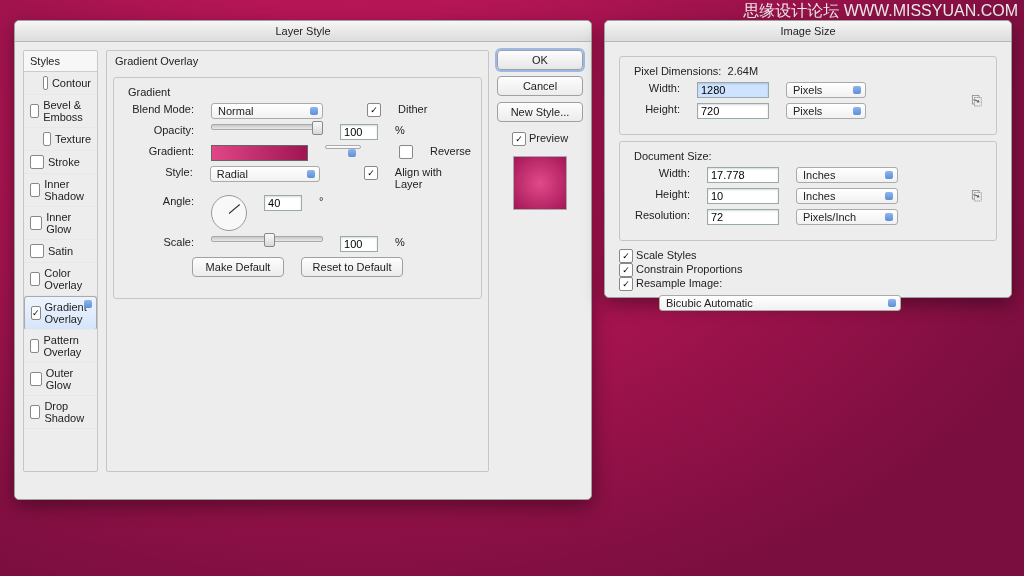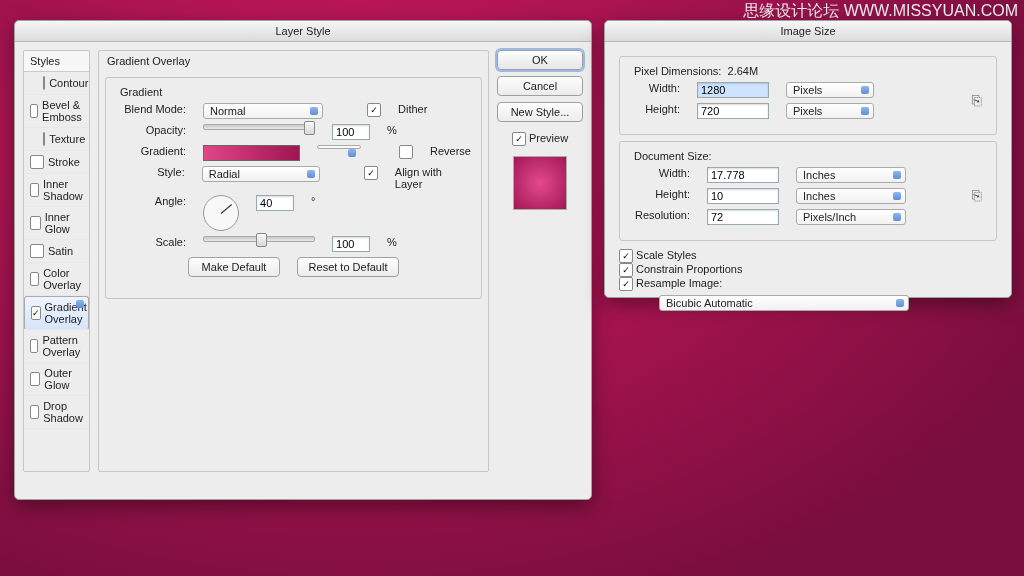--- a/index.html
+++ b/index.html
@@ -9,21 +9,21 @@
 .btn.primary{background:linear-gradient(#fdfdfd,#e6e6e6);box-shadow:0 0 0 2px #9bb9e6}
 .panel{border:1px solid #c6c6c6;background:#ededed;border-radius:2px}
 .styles-list{width:130px;height:420px;overflow:hidden}
 .styles-list .hdr{background:#f7f7f7;padding:4px 6px;border-bottom:1px solid #ccc}
 .styles-list .row{padding:4px 6px;border-bottom:1px solid #e8e8e8;display:flex;align-items:center;gap:4px}
 .styles-list .row.sel{background:linear-gradient(#eef4fc,#d6e5fb)}
 .fieldset{border:1px solid #c6c6c6;border-radius:3px;margin:6px;padding:8px 10px 10px}
 .fieldset .legend{margin-top:-14px;background:#ededed;display:inline-block;padding:0 4px;font-weight:500}
 .formrow{display:flex;align-items:flex-start;margin:5px 0;gap:17px}
 .formrow .lbl{width:70px;text-align:right}
-.sel{background:linear-gradient(#fff,#f1f1f1);border:1px solid #aaa;border-radius:3px;padding:1px 32px 1px 6px;position:relative;display:inline-block}
+.sel{background:linear-gradient(#fff,#f1f1f1);border:1px solid #aaa;border-radius:3px;padding:1px 24px 1px 6px;position:relative;display:inline-block}
 .sel:after{content:"";position:absolute;right:4px;top:3px;width:8px;height:8px;background:linear-gradient(#8fb5ec,#5e8fd6);border-radius:2px}
 input.txt{border:1px solid #9aa;background:#fff;padding:1px 3px;font:11px Arial;box-shadow:inset 0 1px 2px rgba(0,0,0,.15)}
 .cb{width:12px;height:12px;background:#fff;border:1px solid #888;border-radius:2px;display:inline-flex;align-items:center;justify-content:center;font-size:9px;color:#000}
 .slider{height:4px;background:linear-gradient(#c8c8c8,#e8e8e8);border:1px solid #aaa;border-radius:2px;position:relative;width:110px}
 .slider .thumb{position:absolute;top:-4px;width:9px;height:12px;background:linear-gradient(#fafafa,#d8d8d8);border:1px solid #888;border-radius:2px}
 .gradswatch{width:95px;height:14px;background:linear-gradient(90deg,#e14686,#9e1552);border:1px solid #666;display:inline-block}
 .angle{width:34px;height:34px;border:1px solid #999;border-radius:50%;background:#f8f8f8;position:relative}
 .angle:before{content:"";position:absolute;left:50%;top:50%;width:14px;height:1px;background:#333;transform:rotate(-40deg);transform-origin:left}
 .preview{width:52px;height:52px;background:radial-gradient(circle,#e24a8a,#a31656);border:1px solid #aaa;margin-top:6px}
 .link-icon{font-size:13px;color:#555;padding:0 4px}

